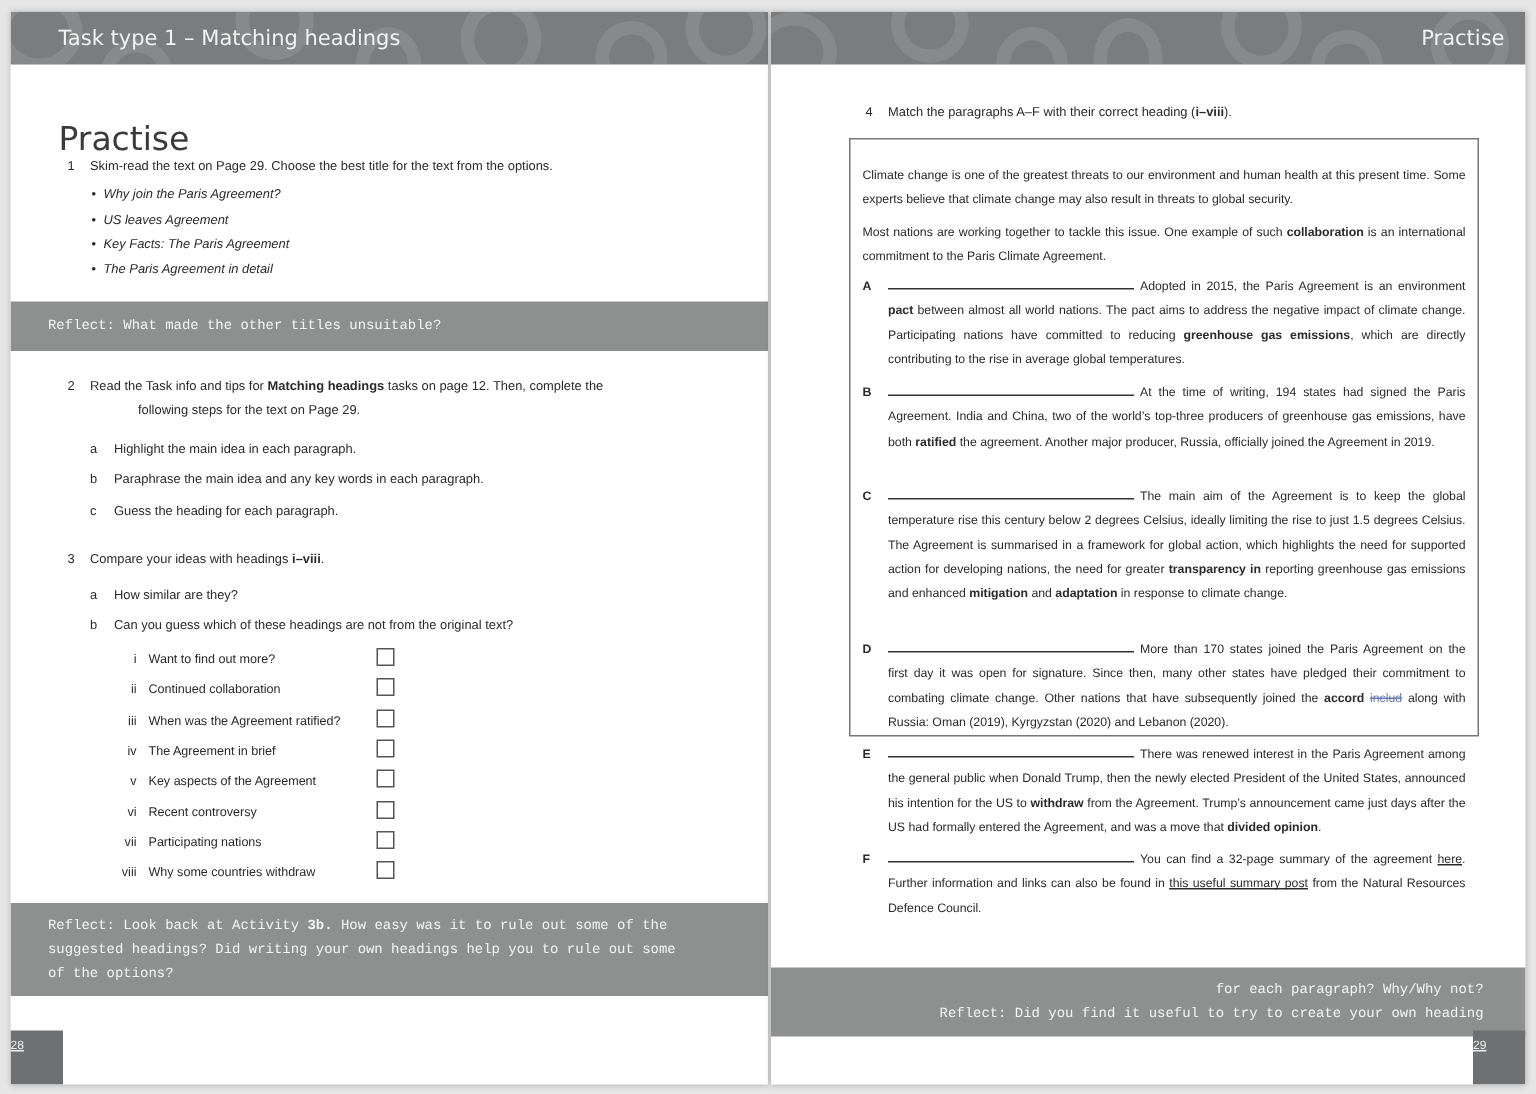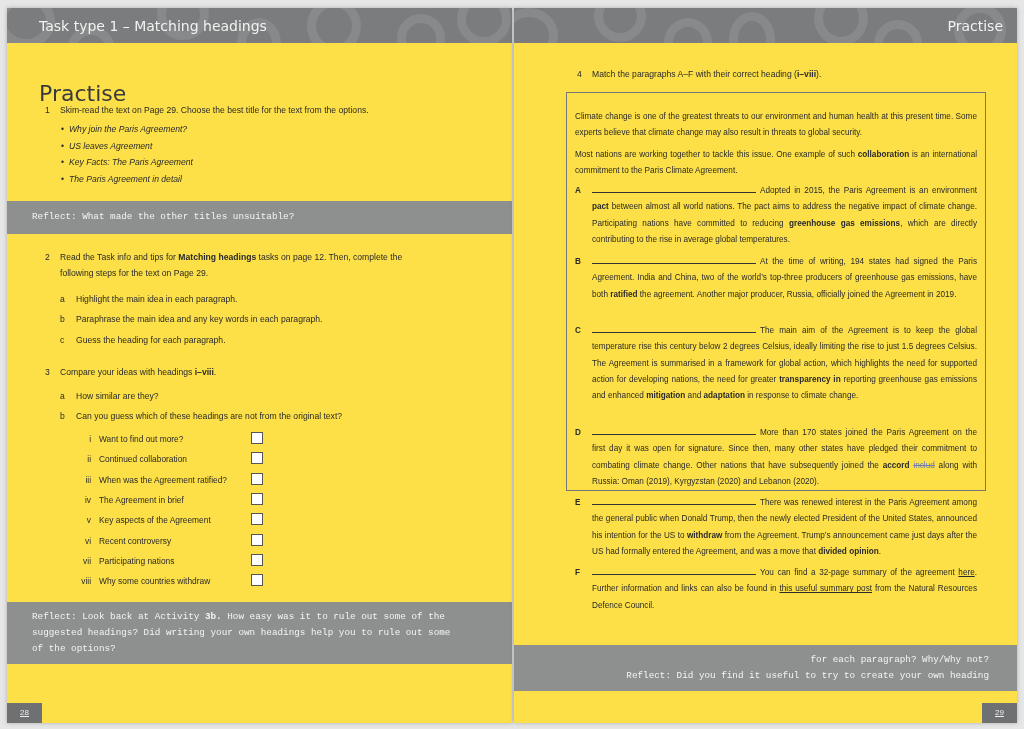--- a/index.html
+++ b/index.html
@@ -1,17 +1,17 @@
 <!DOCTYPE html>
 <html><head>
 <meta charset="utf-8">
 <style>
   html,body{margin:0;padding:0;}
   body{width:1024px;height:729px;background:#e6e6e6;position:relative;overflow:hidden;font-family:"Liberation Sans",sans-serif;color:#2a2a2a;}
-  .page{position:absolute;top:8px;background:#fde047;box-shadow:0 0 4px rgba(0,0,0,.25);overflow:hidden;}
+  .page{position:absolute;top:8px;background:#ffffff;box-shadow:0 0 4px rgba(0,0,0,.25);overflow:hidden;}
   .page.left{left:7px;width:505px;height:715px;}
   .page.right{left:514px;width:503px;height:715px;}
   .banner{position:absolute;left:0;right:0;top:0;height:35px;background:#7b7c7d;overflow:hidden;}
   .banner .blob{position:absolute;border-radius:50%;border:9px solid rgba(255,255,255,.10);}
   .banner-text{position:absolute;top:10px;color:#f2f2f2;font-size:14px;font-family:"DejaVu Sans",sans-serif;}
   .left .banner-text{left:32px;}
   .right .banner-text{right:14px;}
   .practise-title{position:absolute;left:32px;top:58px;font-size:22px;font-family:"DejaVu Sans",sans-serif;color:#3a3a3a;font-weight:normal;}
   .q{position:absolute;font-size:8.6px;line-height:16px;}
   .q .num{position:absolute;left:0;width:12px;}
@@ -20,21 +20,21 @@
   .bullets div{height:16.5px;position:relative;}
   .bullets .dot{position:absolute;left:-8px;font-style:normal;}
   .reflect{position:absolute;left:0;right:0;background:#8e9090;color:#f4f4f4;font-family:"Liberation Mono",monospace;font-size:9.3px;line-height:16px;padding-left:40px;}
   .sub{position:absolute;font-size:8.6px;}
   .sub .l{position:absolute;left:0;}
   .sub .t{position:absolute;left:16px;white-space:nowrap;}
   .heading-row{position:absolute;font-size:8.4px;height:14px;}
   .heading-row .rn{position:absolute;right:calc(100% - 20px);width:30px;text-align:right;left:-10px;}
   .heading-row .ht{position:absolute;left:28px;white-space:nowrap;text-align:right;}
   .heading-row .cb{position:absolute;left:180px;top:-2px;width:10px;height:10px;border:1px solid #555;background:#fff;}
-  .pgnum{position:absolute;bottom:0;width:35px;height:20px;background:#6f7071;color:#eee;font-size:8px;line-height:20px;text-align:center;text-decoration:underline;}
+  .pgnum{position:absolute;bottom:0;width:35px;height:36px;background:#6f7071;color:#eee;font-size:8px;line-height:20px;text-align:left;text-decoration:underline;}
   .article{position:absolute;left:52px;top:84px;width:420px;height:399px;border:1px solid #777;box-sizing:border-box;}
   .para{position:absolute;left:8px;right:8px;font-size:8.2px;line-height:16.3px;text-align:justify;}
   .lp{position:absolute;left:8px;right:8px;font-size:8.2px;line-height:16.3px;text-align:justify;padding-left:17px;}
   .lp .letter{position:absolute;left:0;top:0;font-weight:bold;}
   .blank{display:inline-block;width:164px;border-bottom:1px solid #333;height:9px;margin-right:4px;vertical-align:baseline;}
   .u{text-decoration:underline;}
   .strike{color:#6a7ab0;text-decoration:line-through;}
   b{font-weight:bold;}
 </style>
 </head>
@@ -66,21 +66,21 @@
     <div><span class="dot">•</span><span>The Paris Agreement in detail</span></div>
   </div>
 
   <div class="reflect" style="top:193px;height:33px;">
     <span style="position:absolute;left:25px;top:8px;">Reflect: What made the other titles unsuitable?</span>
   </div>
 
   <div class="q" style="left:38px;top:241px;width:440px;">
     <span class="num">2</span>
     <span class="txt" style="white-space:nowrap;"><span>Read the Task info and tips for </span><b>Matching headings</b><span> tasks on page 12. Then, complete the</span></span>
-    <span class="txt" style="top:16px;">following steps for the text on Page 29.</span>
+    <span class="txt" style="top:16px;margin-left:32px;">following steps for the text on Page 29.</span>
   </div>
 
   <div class="sub" style="left:53px;top:286px;">
       <span class="l">a</span>
       <span class="t">Highlight the main idea in each paragraph.</span>
     </div>
   <div class="sub" style="left:53px;top:306px;">
       <span class="l">b</span>
       <span class="t">Paraphrase the main idea and any key words in each paragraph.</span>
     </div>

